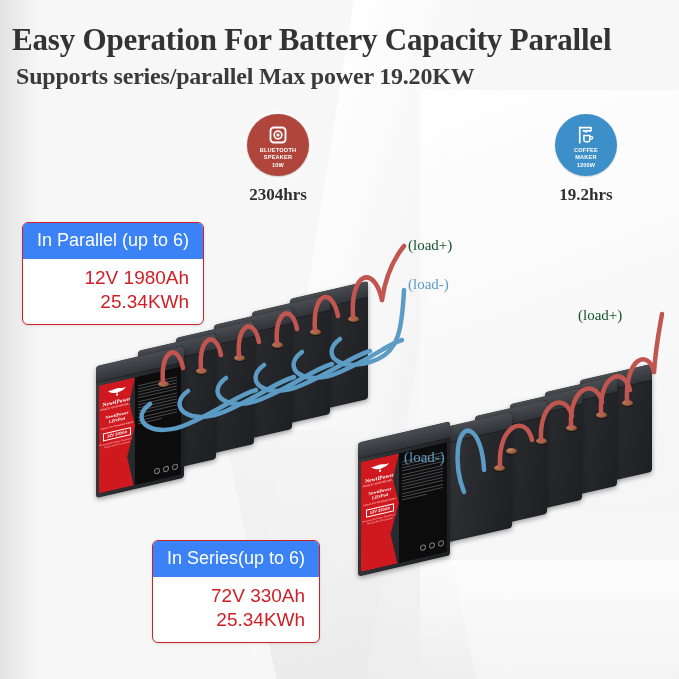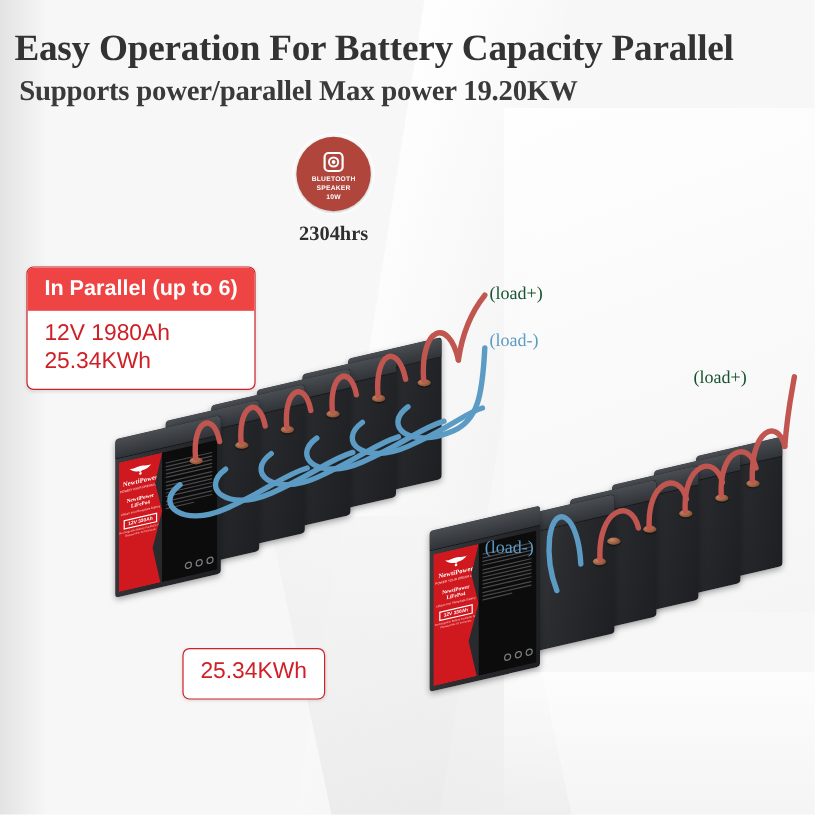--- a/index.html
+++ b/index.html
@@ -78,26 +78,26 @@
   
   .card {
     position: absolute;
     background: #ffffff;
     border: 1.5px solid #cf2027;
     border-radius: 6px;
     overflow: hidden;
     box-shadow: 0 1px 3px rgba(0,0,0,.10);
   }
   .card-head {
-    background: #ef4444; color: #ffffff;
-    font-size: 18px; font-weight: 700;
+    background: #3b82f6; color: #ffffff;
+    font-size: 18px; font-weight: 400;
     padding: 7px 14px 8px; text-align: center; white-space: nowrap;
   }
   .card-body {
-    padding: 7px 14px 10px; text-align: left;
+    padding: 7px 14px 10px; text-align: right;
     color: #cf2027;
   }
   .card-body div { font-size: 19px; line-height: 1.26; white-space: nowrap; }
   #card-parallel { left: 22px; top: 222px; }
   #card-series  { left: 152px; top: 540px; }
 
   
   .batt-layer { position: absolute; inset: 0; pointer-events: none; }
   .batt {
     position: absolute;
@@ -168,21 +168,21 @@
 
 <div id="stage">
 
   <div class="facet f1"></div>
   <div class="facet f2"></div>
   <div class="facet f3"></div>
   <div class="facet f4"></div>
   <div class="facet f5"></div>
 
   <div class="title">Easy Operation For Battery Capacity Parallel</div>
-  <div class="subtitle">Supports power/parallel Max power 19.20KW</div>
+  <div class="subtitle">Supports series/parallel Max power 19.20KW</div>
 
   <div class="appliances">
 
     <div class="appl">
       <div class="circle" style="background:#b0453c">
         <div class="ic-glyph">
           <svg width="20" height="20" viewBox="0 0 24 24">
             <rect x="3" y="3" width="18" height="18" rx="4" fill="none" stroke="#fff" stroke-width="2.2"></rect>
             <circle cx="12" cy="12" r="4.6" fill="none" stroke="#fff" stroke-width="2"></circle>
             <circle cx="12" cy="12" r="1.9" fill="#fff"></circle>
@@ -192,20 +192,39 @@
           <span>BLUETOOTH</span><br>
           <span>SPEAKER</span><br>
           <span>10W</span>
         </div>
       </div>
       <div class="hrs">2304hrs</div>
     </div>
 
 
 
+    <div class="appl">
+      <div class="circle" style="background:#3d8fc9">
+        <div class="ic-glyph">
+          <svg width="20" height="20" viewBox="0 0 24 24">
+            <path d="M4.5 2.8 L4.5 21.2" stroke="#fff" stroke-width="2" stroke-linecap="round"></path>
+            <path d="M4.5 3.2 H18 V7 H8" stroke="#fff" stroke-width="2" fill="none" stroke-linejoin="round"></path>
+            <path d="M12 7 V9.5" stroke="#fff" stroke-width="1.6"></path>
+            <path d="M9.5 12.5 h7 v5.5 a2 2 0 0 1 -2 2 h-3 a2 2 0 0 1 -2 -2 z" fill="none" stroke="#fff" stroke-width="1.8"></path>
+            <path d="M16.8 14 h2 a1.4 1.4 0 0 1 0 2.8 h-2" fill="none" stroke="#fff" stroke-width="1.5"></path>
+          </svg>
+        </div>
+        <div class="ic-label">
+          <span>COFFEE</span><br>
+          <span>MAKER</span><br>
+          <span>1200W</span>
+        </div>
+      </div>
+      <div class="hrs">19.2hrs</div>
+    </div>
 
   </div>
 
   <div class="batt-layer">
     <div class="batt" style="left:290px; top:290px; width:78px; height:118px; transform:skewY(-13deg);">
       <div class="batt-lid"></div>
     </div>
     <div class="batt" style="left:252px; top:303px; width:78px; height:120px; transform:skewY(-13deg);">
       <div class="batt-lid"></div>
     </div>
@@ -379,18 +398,20 @@
 
   <div class="card" id="card-parallel">
     <div class="card-head">In Parallel (up to 6)</div>
     <div class="card-body">
       <div>12V 1980Ah</div>
       <div>25.34KWh</div>
     </div>
   </div>
 
   <div class="card" id="card-series">
+    <div class="card-head">In Series(up to 6)</div>
     <div class="card-body">
+      <div>72V 330Ah</div>
       <div>25.34KWh</div>
     </div>
   </div>
 
 </div>
 
 </body></html>

